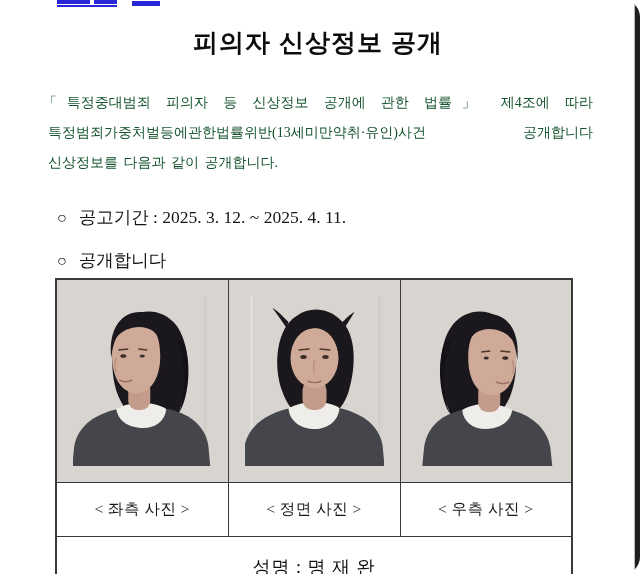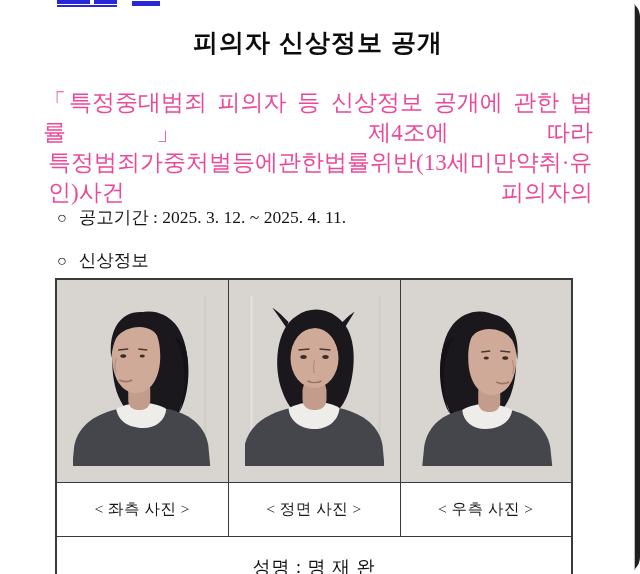--- a/index.html
+++ b/index.html
@@ -51,23 +51,23 @@
     font-weight: 800;
     font-size: 25px;
     letter-spacing: 1px;
     color: #0c0c0c;
   }
 
   .intro {
     position: absolute;
     top: 88px; left: 43px;
     width: 550px;
-    font-size: 23px;
+    font-size: 14px;
     line-height: 30px;
-    color: #ec4899;
+    color: #14532d;
     word-spacing: 2px;
   }
   .intro-line.justify { text-align: justify; text-align-last: justify; }
   .intro-line.indent { padding-left: 5px; }
 
   .bullet {
     position: absolute;
     left: 57px;
     font-size: 17.5px;
     color: #151515;
@@ -129,28 +129,29 @@
     <span class="frag f3"></span>
     <span class="frag f4"></span>
   </div>
 
   <div class="edge-strip"></div>
 
   <h1 class="page-title">피의자 신상정보 공개</h1>
 
   <div class="intro">
     <div class="intro-line justify">「특정중대범죄 피의자 등 신상정보 공개에 관한 법률」 제4조에 따라</div>
-    <div class="intro-line justify indent">특정범죄가중처벌등에관한법률위반(13세미만약취·유인)사건  피의자의</div>
+    <div class="intro-line justify indent">특정범죄가중처벌등에관한법률위반(13세미만약취·유인)사건  공개합니다</div>
+    <div class="intro-line indent">신상정보를 다음과 같이 공개합니다.</div>
   </div>
 
   <div class="bullet bullet-1">
     <span class="marker">○</span><span>공고기간 : 2025. 3. 12. ~ 2025. 4. 11.</span>
   </div>
   <div class="bullet bullet-2">
-    <span class="marker">○</span><span>신상정보</span>
+    <span class="marker">○</span><span>공개합니다</span>
   </div>
 
   <table class="subject-table">
     <tbody>
     <tr>
 
       <td class="photo-cell">
         <svg viewBox="0 0 172 170" preserveAspectRatio="xMidYMax slice">
           <rect width="172" height="170" fill="#d8d5d0"></rect>
           <rect x="12" y="20" width="3" height="60" fill="#eceae5"></rect>

